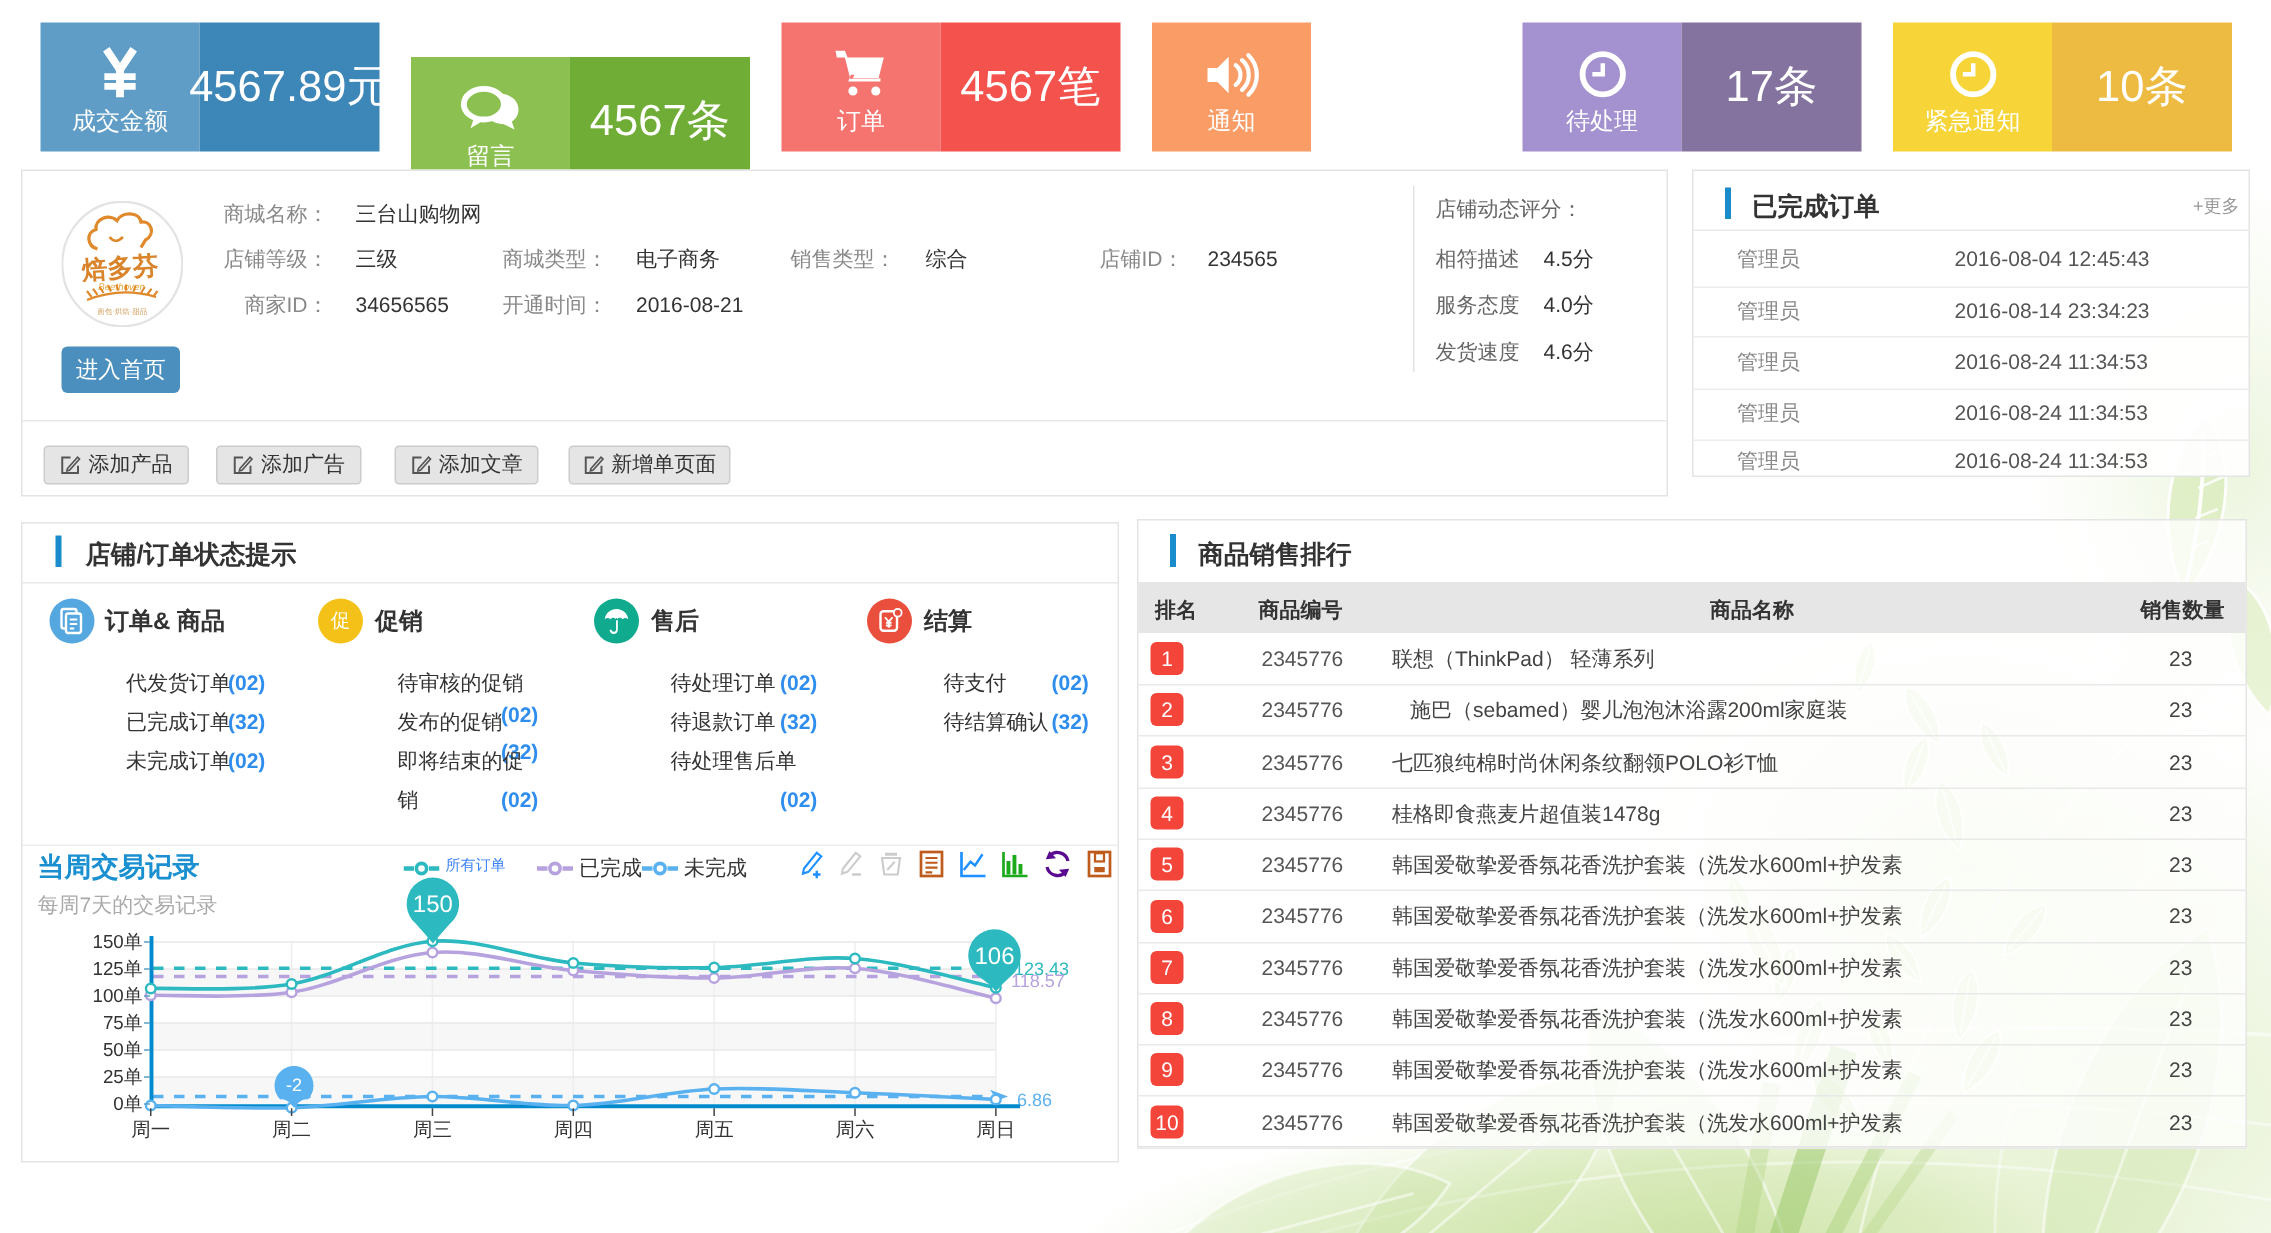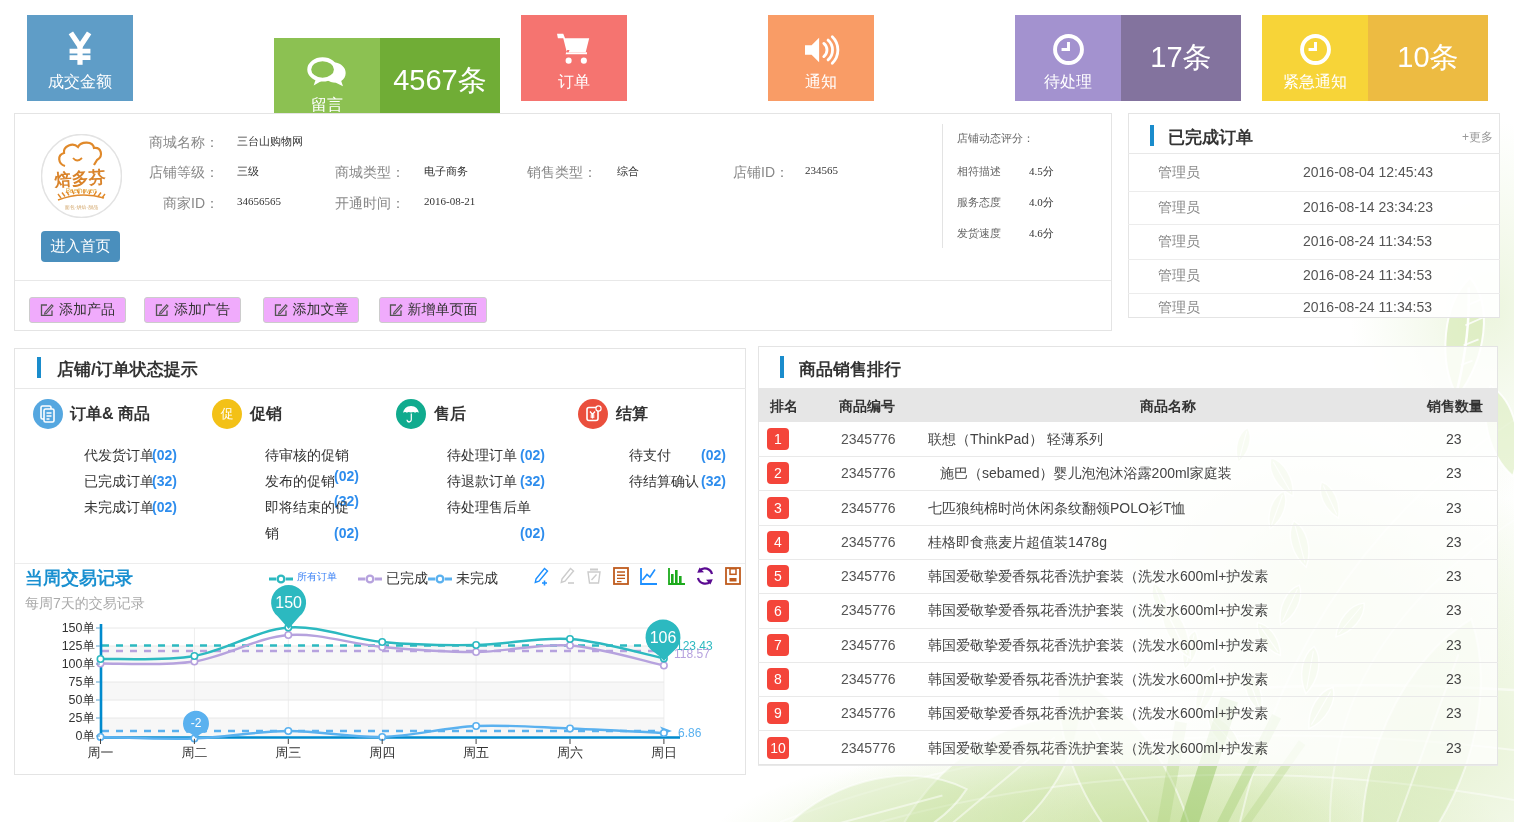--- a/index.html
+++ b/index.html
@@ -12,25 +12,25 @@
 .card .rh{position:absolute;left:106px;top:0;width:120px;height:86px;color:#fff;
   font-size:29px;display:flex;align-items:center;justify-content:center;white-space:nowrap;}
 .card .lbl{position:absolute;left:0;top:59px;width:106px;text-align:center;color:#fff;font-size:16px;line-height:16px;}
 .card .ico{position:absolute;left:0;top:14px;width:106px;height:37px;display:flex;align-items:flex-end;justify-content:center;}
 
 .panel{position:absolute;background:#fff;border:1px solid #e4e4e4;box-sizing:border-box;}
 .ptitle{position:absolute;font-size:17px;font-weight:bold;color:#333;}
 .bluebar{position:absolute;width:4px;background:#1a8ccc;}
 
 .lab{position:absolute;color:#888;font-size:14px;text-align:right;}
-.val{position:absolute;color:#333;font-size:11px;font-family:Liberation Serif, serif;}
+.val{position:absolute;color:#333;font-size:14px;}
 .btn-home{position:absolute;left:41px;top:231px;width:79px;height:31px;background:#4a8fbd;color:#fff;
   font-size:15px;border-radius:4px;display:flex;align-items:center;justify-content:center;}
 .addbtn{position:absolute;top:297px;height:26px;border:1px solid #ccc;border-radius:3px;box-sizing:border-box;
-  color:#333;font-size:14px;display:flex;align-items:center;justify-content:center;gap:5px;background:#f0abfc;}
+  color:#333;font-size:14px;display:flex;align-items:center;justify-content:center;gap:5px;background:#e5e5e5;}
 
 .sicon{position:absolute;width:30px;height:30px;border-radius:50%;}
 .stitle{position:absolute;font-size:16px;font-weight:bold;color:#333;white-space:nowrap;}
 .sitem{position:absolute;font-size:14px;color:#333;white-space:nowrap;margin-left:22px;}
 .scnt{position:absolute;font-size:14px;font-weight:bold;color:#2e8ded;white-space:nowrap;}
 
 .trow{position:absolute;left:758px;width:740px;height:34px;border-bottom:1px solid #e9e9e9;}
 .badge{position:absolute;width:22px;height:22px;background:#f4453a;border-radius:4px;color:#fff;
   font-size:14px;display:flex;align-items:center;justify-content:center;}
 .tnum{position:absolute;font-size:14px;color:#555;}
@@ -164,20 +164,21 @@
 <g transform="translate(1168,796) rotate(10)">
         <rect x="-6" y="-75" width="12" height="150" fill="rgba(172,210,122,0.35)"></rect>
       </g>
 <g transform="translate(1262,800) rotate(35)">
         <rect x="-4" y="-70" width="8" height="140" fill="rgba(172,210,122,0.3)"></rect>
       </g>
     </svg></div>
 
 <div class="card" style="left:27px;">
  <div class="lh" style="background:#5f9dc7;"></div>
+    <div class="rh" style="background:#3d86b8;">4567.89元</div>
  <div class="ico" id="i-yen">
       <svg width="30" height="35" viewBox="0 0 46 52">
         <g stroke="#fff" stroke-width="8" fill="none">
           <path d="M9 2 L23 23 L37 2"></path>
           <path d="M23 21 V51"></path>
           <path d="M7 30 H39 M7 40 H39" stroke-width="7"></path>
         </g>
       </svg>
     </div>
     <div class="lbl">成交金额</div>
@@ -191,20 +192,21 @@
 <path d="M30 6 C38 7 43 12 43 18 C43 22 41 25 38 27 L40 33 L32 29 C24 29 18 24 18 18 Z" fill="#fff"></path>
 <ellipse cx="17" cy="14" rx="15" ry="11.5" fill="#8cc152" stroke="#fff" stroke-width="4.4"></ellipse>
 <path d="M10 23 L7 32 L18 25.5 Z" fill="#fff"></path>
         </g>
       </svg>
     </div>
     <div class="lbl">留言</div>
 </div>
 <div class="card" style="left:521px;">
  <div class="lh" style="background:#f57470;"></div>
+    <div class="rh" style="background:#f4524d;">4567笔</div>
  <div class="ico" id="i-cart">
       <svg width="36" height="34" viewBox="0 0 40 38">
         <g fill="#fff">
 <path d="M1 2 h7 l2 5 h27 l-4 16 H12 L8 7 H2 Z M12.5 20 l-2 5 h24 v-2.5 H14 l1-2.5 Z"></path>
 <circle cx="14" cy="32" r="3.4"></circle>
           <circle cx="31" cy="32" r="3.4"></circle>
         </g>
       </svg>
     </div>
     <div class="lbl">订单</div>

